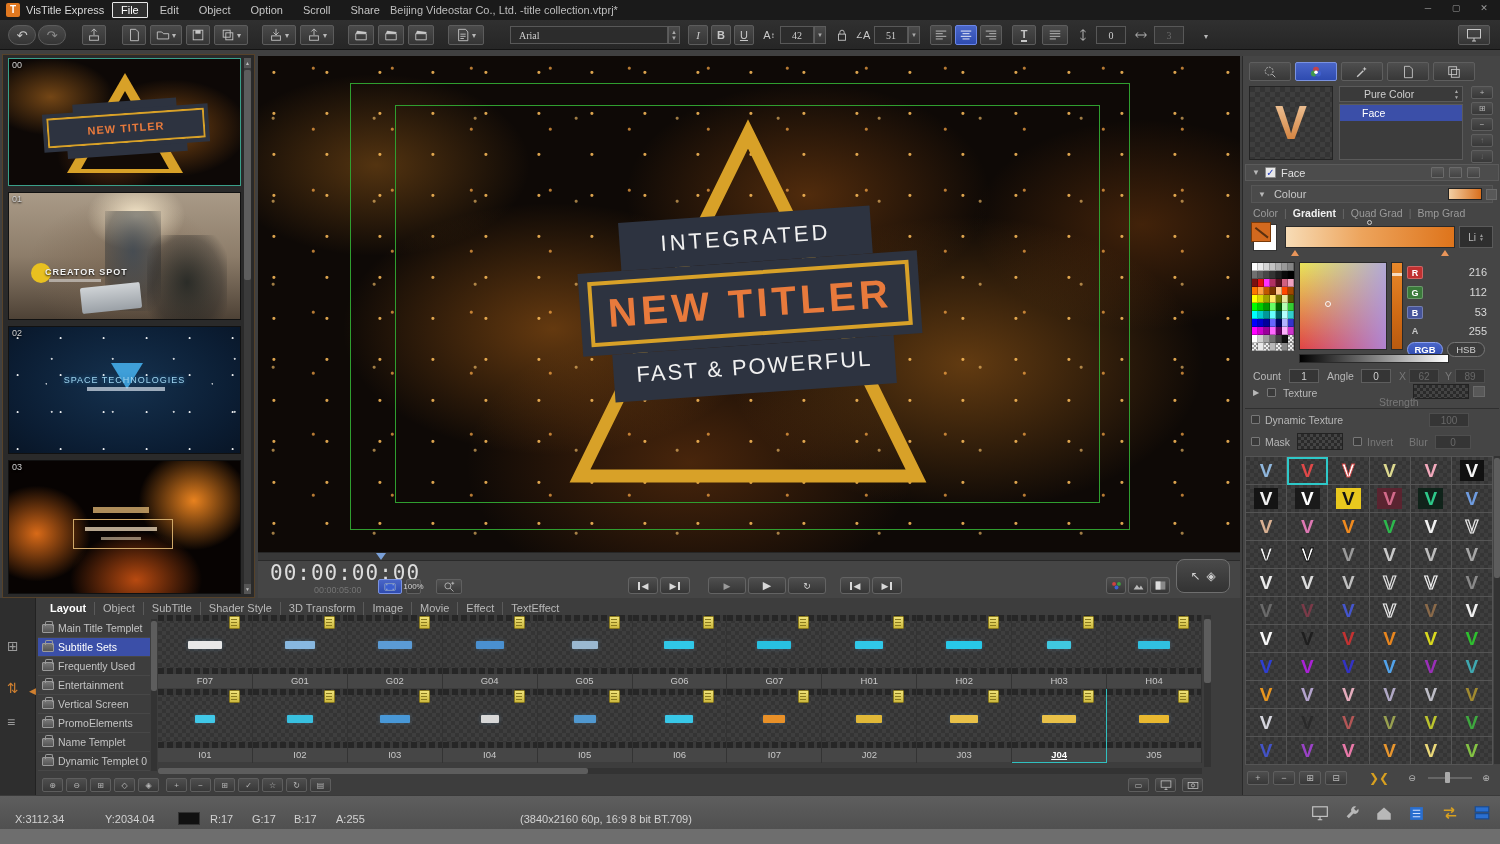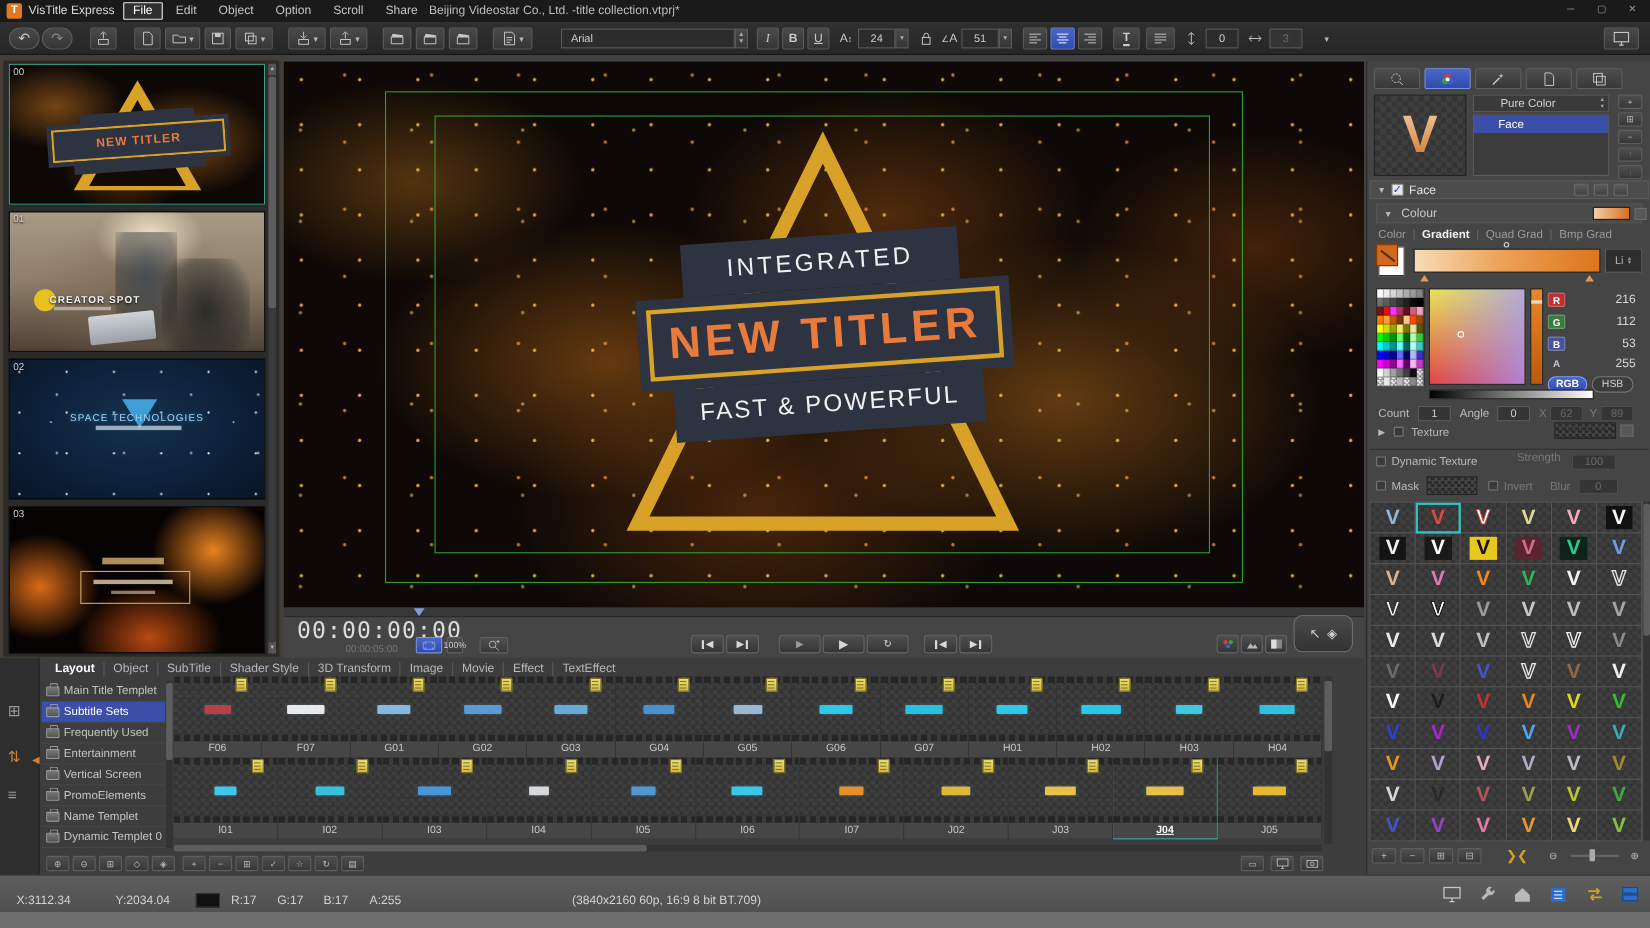--- a/index.html
+++ b/index.html
@@ -18,21 +18,21 @@
   #win-controls{position:absolute;right:10px;top:3px;display:flex;gap:16px;color:#9a9a9a;font-size:9px;}
   #win-controls span{width:12px;text-align:center;}
   
   #toolbar{position:absolute;left:0;top:20px;width:1500px;height:30px;background:linear-gradient(#303030,#262626);
     border-bottom:1px solid #141414;z-index:30;}
   .tbtn{position:absolute;top:5px;height:20px;background:linear-gradient(#4a4a4a,#353535);border:1px solid #5c5c5c;
     border-radius:2px;color:#c8c8c8;display:flex;align-items:center;justify-content:center;font-size:11px;}
   .tbtn.round{border-radius:10px;}
   .tbtn .caret{font-size:7px;margin-left:2px;color:#b0b0b0;}
   .field{position:absolute;top:6px;height:18px;background:#2c2c2c;border:1px solid #585858;color:#cfcfcf;
-    display:flex;align-items:center;justify-content:center;font-size:10px;}
+    display:flex;align-items:center;justify-content:center;font-size:10px;font-family:Liberation Serif, serif;}
   .field.dim{color:#6a6a6a;background:#343434;}
   .spin{position:absolute;top:6px;width:12px;height:18px;display:flex;flex-direction:column;align-items:center;
     justify-content:center;font-size:6px;color:#aaa;background:linear-gradient(#4a4a4a,#353535);border:1px solid #5c5c5c;}
   .g::before{font-family:"DejaVu Sans",sans-serif;}
   .g-undo::before{content:"↶";font-size:13px;} .g-redo::before{content:"↷";font-size:13px;color:#8a8a8a;}
   .g-caret::before{content:"▾";font-size:8px;color:#b8b8b8;}
   .tbtn.act{background:linear-gradient(#4a66c8,#2e4bb0);border-color:#6a86e8;color:#fff;}
   
   #thumbs{position:absolute;left:2px;top:54px;width:253px;height:544px;background:#2a2a2a;border:1px solid #56422a;}
   .thumb{position:absolute;left:5px;width:233px;height:128px;background:#000;border:1px solid #111;overflow:hidden;}
@@ -474,21 +474,21 @@
     </div>
 
   <div class="tbtn" style="left:688px;width:20px;font-style:italic;font-family:'Liberation Serif',serif">I</div>
   <div class="tbtn" style="left:711px;width:20px;font-weight:bold">B</div>
   <div class="tbtn" style="left:734px;width:20px;text-decoration:underline">U</div>
 
   <div class="tbtn" style="left:760px;width:18px;border:none;background:none">
       <span>A</span>
       <span style="font-size:8px">↕</span>
     </div>
-  <div class="field" style="left:780px;width:34px">24</div>
+  <div class="field" style="left:780px;width:34px">42</div>
   <div class="spin" style="left:814px">
       <span>▼</span>
     </div>
   <div class="tbtn" style="left:832px;width:20px;border:none;background:none">
       <svg class="ic">
         <use href="#i-lock"></use>
       </svg>
     </div>
   <div class="tbtn" style="left:854px;width:18px;border:none;background:none">
       <span style="font-size:8px">∠</span>
@@ -704,52 +704,38 @@
         <span class="cat-label">Dynamic Templet 0</span>
       </div>
     </div>
   <div id="cat-scroll">
       <div></div>
     </div>
   <div id="tpl-grid">
     <div class="tpl-row" id="tplrow0">
         <div class="tpl-cell">
           <div class="tpl-mid">
-            <div class="tpl-chip" style="background: rgb(184, 64, 72); width: 24px;"></div>
-            <span class="tpl-paper"></span>
-          </div>
-          <div class="tpl-label">F06</div>
-        </div>
-        <div class="tpl-cell">
-          <div class="tpl-mid">
             <div class="tpl-chip" style="background: rgb(232, 232, 232); width: 34px;"></div>
             <span class="tpl-paper"></span>
           </div>
           <div class="tpl-label">F07</div>
         </div>
         <div class="tpl-cell">
           <div class="tpl-mid">
             <div class="tpl-chip" style="background: rgb(136, 184, 224); width: 30px;"></div>
             <span class="tpl-paper"></span>
           </div>
           <div class="tpl-label">G01</div>
         </div>
         <div class="tpl-cell">
           <div class="tpl-mid">
             <div class="tpl-chip" style="background: rgb(91, 155, 213); width: 34px;"></div>
             <span class="tpl-paper"></span>
           </div>
           <div class="tpl-label">G02</div>
-        </div>
-        <div class="tpl-cell">
-          <div class="tpl-mid">
-            <div class="tpl-chip" style="background: rgb(106, 170, 216); width: 30px;"></div>
-            <span class="tpl-paper"></span>
-          </div>
-          <div class="tpl-label">G03</div>
         </div>
         <div class="tpl-cell">
           <div class="tpl-mid">
             <div class="tpl-chip" style="background: rgb(74, 144, 208); width: 28px;"></div>
             <span class="tpl-paper"></span>
           </div>
           <div class="tpl-label">G04</div>
         </div>
         <div class="tpl-cell">
           <div class="tpl-mid">
@@ -1112,21 +1098,21 @@
 
   <span id="texrow-arrow">▶</span>
   <span class="chk off small" style="position:absolute;left:24px;top:332px"></span>
   <span class="frow-label" style="left:40px;top:331px">Texture</span>
   <span class="mini-checker" style="left:170px;top:328px;width:56px;height:15px"></span>
   <span class="hbtn" style="position:absolute;left:230px;top:330px;width:12px;height:11px;background:#585858;border:1px solid #6a6a6a"></span>
 
   <div class="divline" style="top:352px"></div>
   <span class="chk off small" style="position:absolute;left:8px;top:359px"></span>
   <span class="frow-label" style="left:22px;top:358px">Dynamic Texture</span>
-  <span class="frow-label dim" style="left:136px;top:354px">Strength</span>
+  <span class="frow-label dim" style="left:136px;top:340px">Strength</span>
   <span class="frow-input dim" style="left:186px;top:357px;width:40px">100</span>
 
   <span class="chk off small" style="position:absolute;left:8px;top:381px"></span>
   <span class="frow-label" style="left:22px;top:380px">Mask</span>
   <span class="mini-checker" style="left:54px;top:377px;width:46px;height:17px"></span>
   <span class="chk off small" style="position:absolute;left:110px;top:381px"></span>
   <span class="frow-label dim" style="left:124px;top:380px">Invert</span>
   <span class="frow-label dim" style="left:166px;top:380px">Blur</span>
   <span class="frow-input dim" style="left:192px;top:379px;width:36px">0</span>
 

